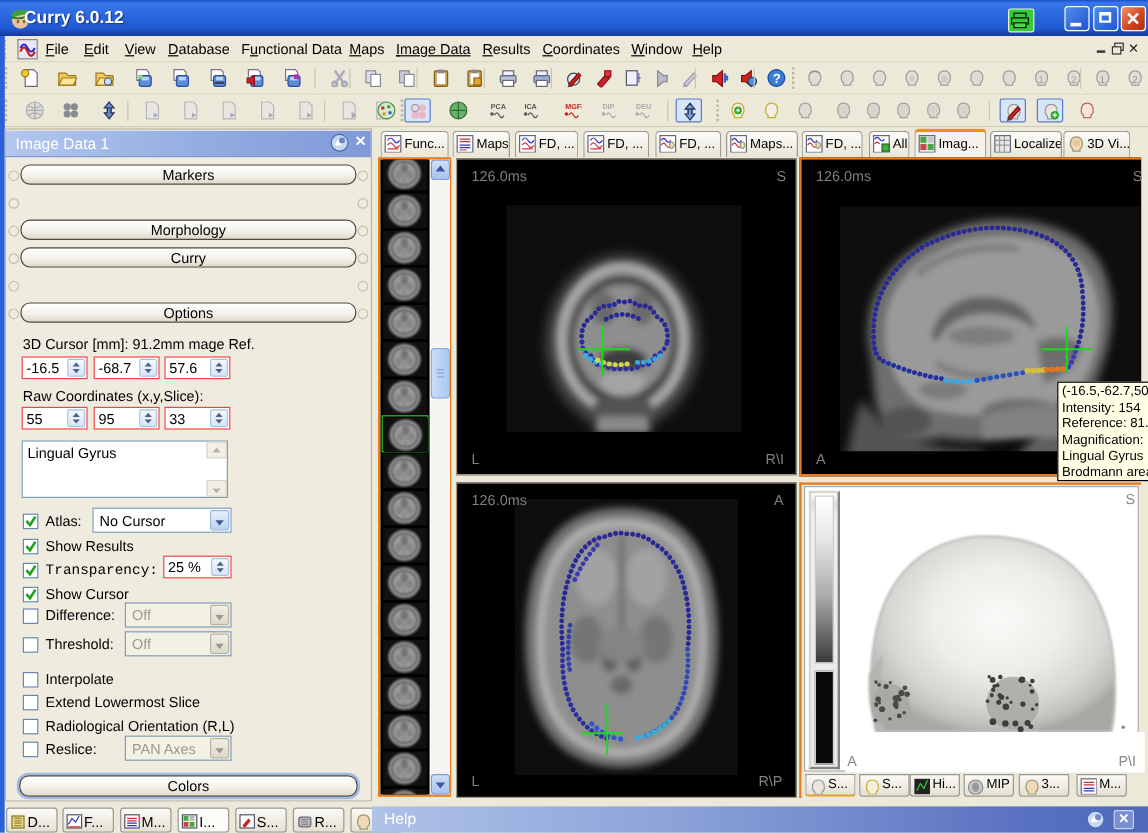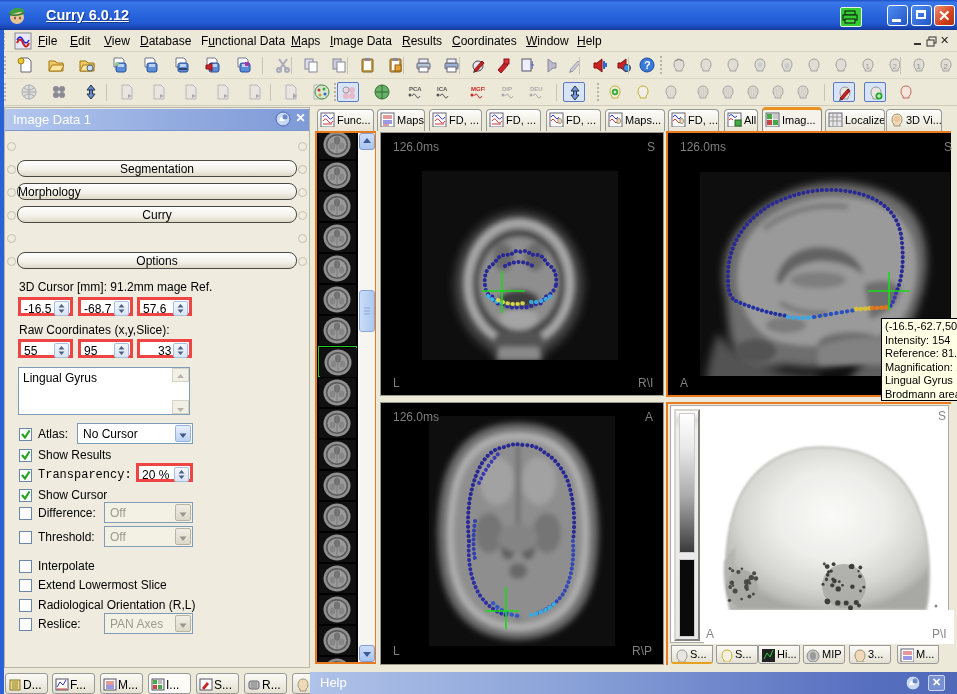--- a/index.html
+++ b/index.html
@@ -3,35 +3,35 @@
 <style>
 *{margin:0;padding:0;box-sizing:border-box;}
 html,body{width:957px;height:694px;overflow:hidden;}
 body{font-family:"Liberation Sans",sans-serif;background:#ECE9D8;position:relative;}
 .abs{position:absolute;}
 .u{text-decoration:underline;}
 .lbl{font-size:12px;color:#000;}
 .cb{position:absolute;width:13px;height:13px;background:#fff;border:1px solid #6A87A8;}
 .combo{position:absolute;background:#fff;border:1px solid #7F9DB9;font-size:12px;}
 .combo.dis{background:#F3F1E4;color:#9C9A8C;}
-.spin{position:absolute;background:#fff;border:3px solid #ef4444;font-size:12px;}
+.spin{position:absolute;background:#fff;border:1px solid #ef4444;font-size:12px;}
 </style></head>
 <body>
 
 <div class="abs" style="left:0;top:0;width:957px;height:30px;background:linear-gradient(180deg,#1C50C8 0%,#3A77E8 8%,#2A66DE 45%,#2058D0 80%,#16389C 100%);">
  <div class="abs" style="left:7px;top:5px;width:20px;height:20px;">
   <svg width="20" height="20">
         <ellipse cx="10" cy="12" rx="7" ry="7" fill="#E8C498"></ellipse>
         <path d="M2 9 Q4 2 12 3 Q19 4 17 8 Q13 6 9 8 Q4 10 2 9" fill="#3FA03F"></path>
         <path d="M2 9 q6 3 15 -1" stroke="#2A7A2A" stroke-width="1.5" fill="none"></path>
         <ellipse cx="8" cy="13" rx="1" ry="1.5" fill="#7A5A3A"></ellipse>
         <ellipse cx="13" cy="13" rx="1" ry="1.5" fill="#7A5A3A"></ellipse>
       </svg>
  </div>
- <div class="abs" style="left:46px;top:7px;color:#fff;font-size:14.5px;font-weight:bold;text-shadow:1px 1px 1px #1A3A8A;text-decoration:underline;">Curry 6.0.12</div>
+ <div class="abs" style="left:20px;top:7px;color:#fff;font-size:14.5px;font-weight:bold;text-shadow:1px 1px 1px #1A3A8A;">Curry 6.0.12</div>
  <div class="abs" style="left:840px;top:7px;width:22px;height:20px;background:#33CC33;border:1px solid #E8F0E8;border-radius:2px;">
   <svg width="20" height="18">
         <g stroke="#111" fill="none">
           <rect x="4" y="3" width="10" height="4" fill="#33CC33"></rect>
           <rect x="2" y="7" width="14" height="5" fill="#33CC33"></rect>
           <rect x="4" y="11" width="10" height="4" fill="#44DD44"></rect>
         </g>
       </svg>
  </div>
  <div class="abs" style="left:887px;top:5px;width:21px;height:21px;border:1px solid #fff;border-radius:3px;background:linear-gradient(135deg,#4E8DF0,#2255C8);">
@@ -51,21 +51,21 @@
         <rect x="1" y="1" width="16" height="16" fill="#E8E8F8" stroke="#888"></rect>
         <path d="M3 11 q3 -7 6 0 q3 7 6 0" stroke="#C22" stroke-width="2" fill="none"></path>
         <path d="M3 8 q3 -6 6 0 q3 6 6 0" stroke="#22C" stroke-width="1.5" fill="none"></path>
       </svg></div>
 <div class="abs" style="left:38px;top:4px;font-size:12px;"><span class="u">F</span>ile</div>
 <div class="abs" style="left:70px;top:4px;font-size:12px;"><span class="u">E</span>dit</div>
 <div class="abs" style="left:104px;top:4px;font-size:12px;"><span class="u">V</span>iew</div>
 <div class="abs" style="left:140px;top:4px;font-size:12px;"><span class="u">D</span>atabase</div>
 <div class="abs" style="left:201px;top:4px;font-size:12px;">F<span class="u">u</span>nctional Data</div>
 <div class="abs" style="left:291px;top:4px;font-size:12px;"><span class="u">M</span>aps</div>
-<div class="abs" style="left:330px;top:4px;font-size:12px;"><span class="u">I</span>mage Data</div>
+<div class="abs" style="left:330px;top:4px;font-size:12px;text-decoration:underline;"><span class="u">I</span>mage Data</div>
 <div class="abs" style="left:402px;top:4px;font-size:12px;"><span class="u">R</span>esults</div>
 <div class="abs" style="left:452px;top:4px;font-size:12px;"><span class="u">C</span>oordinates</div>
 <div class="abs" style="left:526px;top:4px;font-size:12px;"><span class="u">W</span>indow</div>
 <div class="abs" style="left:577px;top:4px;font-size:12px;"><span class="u">H</span>elp</div>
 <div class="abs" style="left:912px;top:4px;width:13px;height:13px;"><svg width="13" height="13">
         <rect x="2" y="8" width="7" height="2" fill="#333"></rect>
       </svg></div>
 <div class="abs" style="left:926px;top:4px;width:13px;height:13px;"><svg width="13" height="13">
         <rect x="3" y="2" width="7" height="6" fill="none" stroke="#333"></rect>
         <rect x="1" y="5" width="7" height="6" fill="#ECE9D8" stroke="#333"></rect>
@@ -615,26 +615,26 @@
       <div class="abs" style="left:8px;top:3px;color:#fff;font-size:13px;">Image Data 1</div>
       <svg width="17" height="17" style="position:absolute;left:270px;top:2px;">
         <circle cx="8" cy="8" r="7" fill="#C8D8F0" stroke="#4868B8"></circle>
         <path d="M4 10 q2 -7 8 -4 q-1 5 -8 4" fill="#fff"></path>
         <circle cx="10" cy="6" r="2.5" fill="#6888C8"></circle>
       </svg>
       <div class="abs" style="left:288px;top:2px;width:15px;height:15px;color:#fff;font-size:12px;font-weight:bold;text-align:center;">✕</div>
     </div>
 <div class="abs" style="left:2px;top:34px;width:9px;height:9px;border:1px solid #C4C0AC;border-radius:50%;background:#EFECDF;"></div>
 <div class="abs" style="left:293px;top:34px;width:9px;height:9px;border:1px solid #C4C0AC;border-radius:50%;background:#EFECDF;"></div>
+<div class="abs" style="left:12px;top:29px;width:280px;height:17px;background:linear-gradient(180deg,#FFFFFF,#F2F0E8 60%,#DDD9C8);border:1px solid #4A4A42;border-radius:8px;text-align:center;font-size:12px;line-height:16px;">Markers</div>
 <div class="abs" style="left:2px;top:57px;width:9px;height:9px;border:1px solid #C4C0AC;border-radius:50%;background:#EFECDF;"></div>
 <div class="abs" style="left:293px;top:57px;width:9px;height:9px;border:1px solid #C4C0AC;border-radius:50%;background:#EFECDF;"></div>
-<div class="abs" style="left:12px;top:52px;width:280px;height:17px;background:linear-gradient(180deg,#FFFFFF,#F2F0E8 60%,#DDD9C8);border:1px solid #4A4A42;border-radius:8px;text-align:center;font-size:12px;line-height:16px;">Segmentation</div>
 <div class="abs" style="left:2px;top:80px;width:9px;height:9px;border:1px solid #C4C0AC;border-radius:50%;background:#EFECDF;"></div>
 <div class="abs" style="left:293px;top:80px;width:9px;height:9px;border:1px solid #C4C0AC;border-radius:50%;background:#EFECDF;"></div>
-<div class="abs" style="left:12px;top:75px;width:280px;height:17px;background:linear-gradient(180deg,#FFFFFF,#F2F0E8 60%,#DDD9C8);border:1px solid #4A4A42;border-radius:8px;font-size:12px;line-height:16px;">Morphology</div>
+<div class="abs" style="left:12px;top:75px;width:280px;height:17px;background:linear-gradient(180deg,#FFFFFF,#F2F0E8 60%,#DDD9C8);border:1px solid #4A4A42;border-radius:8px;text-align:center;font-size:12px;line-height:16px;">Morphology</div>
 <div class="abs" style="left:2px;top:103px;width:9px;height:9px;border:1px solid #C4C0AC;border-radius:50%;background:#EFECDF;"></div>
 <div class="abs" style="left:293px;top:103px;width:9px;height:9px;border:1px solid #C4C0AC;border-radius:50%;background:#EFECDF;"></div>
 <div class="abs" style="left:12px;top:98px;width:280px;height:17px;background:linear-gradient(180deg,#FFFFFF,#F2F0E8 60%,#DDD9C8);border:1px solid #4A4A42;border-radius:8px;text-align:center;font-size:12px;line-height:16px;">Curry</div>
 <div class="abs" style="left:2px;top:126px;width:9px;height:9px;border:1px solid #C4C0AC;border-radius:50%;background:#EFECDF;"></div>
 <div class="abs" style="left:293px;top:126px;width:9px;height:9px;border:1px solid #C4C0AC;border-radius:50%;background:#EFECDF;"></div>
 <div class="abs" style="left:2px;top:149px;width:9px;height:9px;border:1px solid #C4C0AC;border-radius:50%;background:#EFECDF;"></div>
 <div class="abs" style="left:293px;top:149px;width:9px;height:9px;border:1px solid #C4C0AC;border-radius:50%;background:#EFECDF;"></div>
 <div class="abs" style="left:12px;top:144px;width:280px;height:17px;background:linear-gradient(180deg,#FFFFFF,#F2F0E8 60%,#DDD9C8);border:1px solid #4A4A42;border-radius:8px;text-align:center;font-size:12px;line-height:16px;">Options</div>
 <div class="lbl abs" style="left:14px;top:172px;">3D Cursor [mm]:  91.2mm mage Ref.</div>
 <div class="spin" style="left:13px;top:189px;width:55px;height:19px;">
@@ -677,21 +677,21 @@
 <div class="spin" style="left:73px;top:231px;width:55px;height:19px;">
       <div class="abs" style="left:3px;top:2px;">95</div>
       <div class="abs" style="right:1px;top:1px;width:15px;height:15px;background:linear-gradient(180deg,#F4F8FE,#D8E4F6);border:1px solid #A8C0E0;border-radius:2px;">
         <svg width="13" height="13" style="position:absolute;left:0;top:0;">
           <path d="M6.5 2 l3 3.5 h-6 z" fill="#4D6185"></path>
           <path d="M6.5 11 l-3 -3.5 h6 z" fill="#4D6185"></path>
         </svg>
       </div>
     </div>
 <div class="spin" style="left:132px;top:231px;width:55px;height:19px;">
-      <div class="abs" style="left:18px;top:2px;">33</div>
+      <div class="abs" style="left:3px;top:2px;">33</div>
       <div class="abs" style="right:1px;top:1px;width:15px;height:15px;background:linear-gradient(180deg,#F4F8FE,#D8E4F6);border:1px solid #A8C0E0;border-radius:2px;">
         <svg width="13" height="13" style="position:absolute;left:0;top:0;">
           <path d="M6.5 2 l3 3.5 h-6 z" fill="#4D6185"></path>
           <path d="M6.5 11 l-3 -3.5 h6 z" fill="#4D6185"></path>
         </svg>
       </div>
     </div>
 <div class="abs" style="left:13px;top:259px;width:172px;height:48px;background:#fff;border:1px solid #7F9DB9;">
       <div class="abs" style="left:4px;top:3px;font-size:12px;">Lingual Gyrus</div>
       <div class="abs" style="right:0;top:0;width:17px;height:14px;background:#F2F0E6;border:1px solid #D8D4C4;"><svg width="15" height="12">
@@ -721,21 +721,21 @@
       </svg>
     </div>
 <div class="lbl abs" style="left:33px;top:340px;">Show Results</div>
 <div class="cb" style="left:14px;top:361px;">
       <svg width="11" height="11" style="position:absolute;left:0;top:0;">
         <path d="M2 5 l3 3.5 l4.5 -7" stroke="#21A121" stroke-width="2.2" fill="none"></path>
       </svg>
     </div>
 <div class="lbl abs" style="left:33px;top:360px;font-family:Liberation Mono, monospace;">Transparency:</div>
 <div class="spin" style="left:131px;top:355px;width:57px;height:19px;">
-      <div class="abs" style="left:3px;top:2px;">20 %</div>
+      <div class="abs" style="left:3px;top:2px;">25 %</div>
       <div class="abs" style="right:1px;top:1px;width:15px;height:15px;background:linear-gradient(180deg,#F4F8FE,#D8E4F6);border:1px solid #A8C0E0;border-radius:2px;">
         <svg width="13" height="13" style="position:absolute;left:0;top:0;">
           <path d="M6.5 2 l3 3.5 h-6 z" fill="#4D6185"></path>
           <path d="M6.5 11 l-3 -3.5 h6 z" fill="#4D6185"></path>
         </svg>
       </div>
     </div>
 <div class="cb" style="left:14px;top:381px;">
       <svg width="11" height="11" style="position:absolute;left:0;top:0;">
         <path d="M2 5 l3 3.5 l4.5 -7" stroke="#21A121" stroke-width="2.2" fill="none"></path>
@@ -771,20 +771,21 @@
 <div class="cb" style="left:14px;top:510px;"></div>
 <div class="lbl abs" style="left:33px;top:509px;">Reslice:</div>
 <div class="combo dis" style="left:99px;top:505px;width:89px;height:21px;">
       <div class="abs" style="left:5px;top:3px;">PAN Axes</div>
       <div class="abs" style="right:1px;top:1px;width:16px;height:17px;background:linear-gradient(180deg,#F0EEE6,#DCD8CA);border:1px solid #B8B4A4;border-radius:2px;">
         <svg width="14" height="17" style="position:absolute;left:0;top:0;">
           <path d="M3.5 7.5 h7 l-3.5 4.5 z" fill="#9A968A"></path>
         </svg>
       </div>
     </div>
+<div class="abs" style="left:11px;top:538px;width:282px;height:18px;background:linear-gradient(180deg,#FFFFFF,#F2F0E8 60%,#DDD9C8);border:1px solid #4A4A42;border-radius:8px;box-shadow:0 0 0 2px #9FB8E8;text-align:center;font-size:12px;line-height:17px;">Colors</div>
 </div>
 <div class="abs" style="left:315px;top:131px;width:61px;height:533px;background:#fff;border:2px solid #E87B1E;">
 <div class="abs" style="left:0;top:0;width:41px;height:529px;background:#000;overflow:hidden;">
 <div class="abs" style="left:1px;top:-4px;width:39px;height:31px;">
         <svg width="37" height="29" style="position:absolute;left:1px;top:1px;">
           <defs>
             <filter id="tb" x="-20%" y="-20%" width="140%" height="140%">
               <feGaussianBlur stdDeviation="0.7"></feGaussianBlur>
             </filter>
           </defs>

